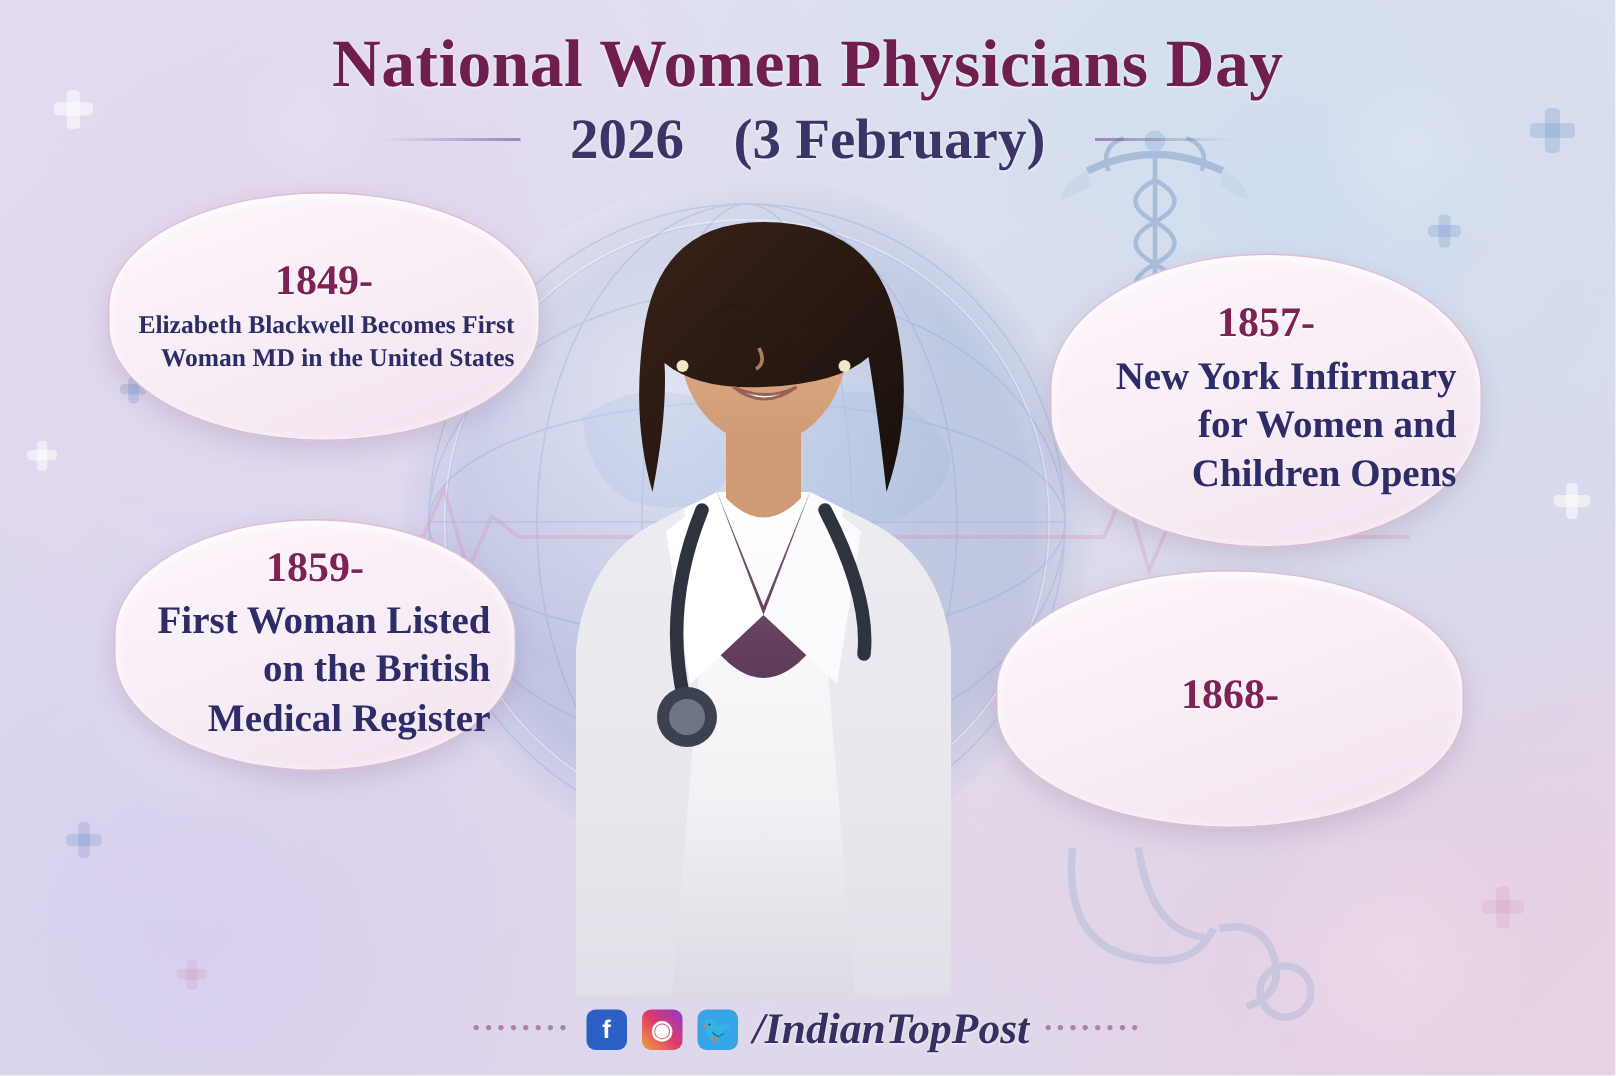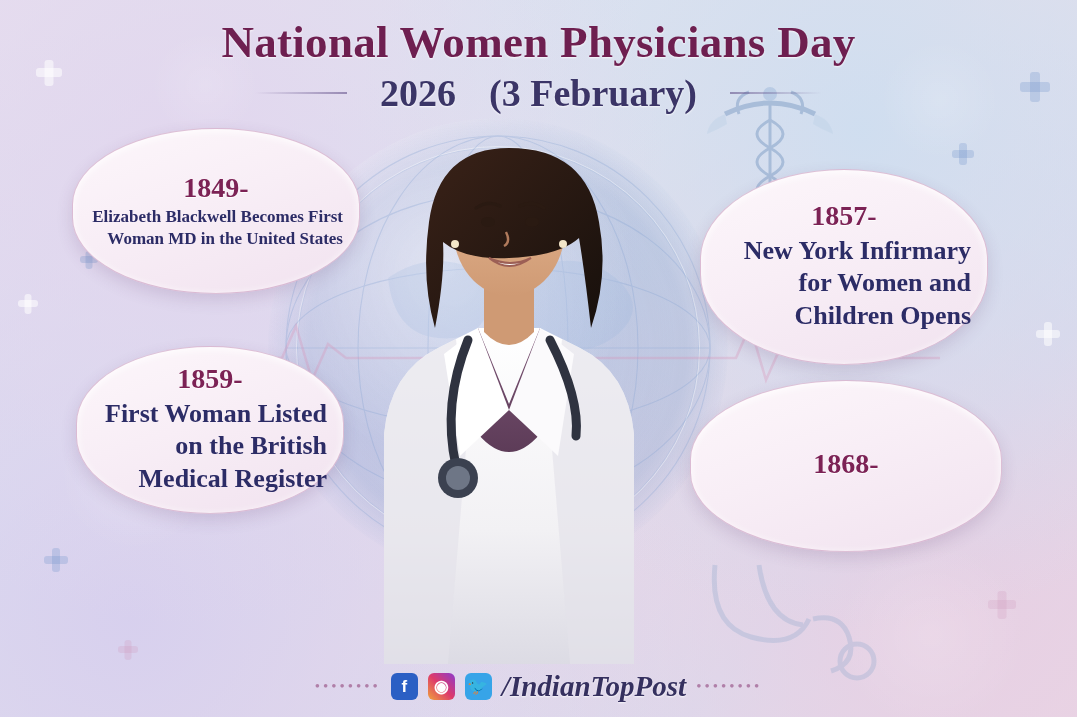--- a/index.html
+++ b/index.html
@@ -144,21 +144,21 @@
   .bubble .desc {
     font-size: 26px;
     font-weight: bold;
     color: #2c2c66;
     line-height: 1.26;
   }
 
   #bubble-1849 { left: 72px;  top: 128px;  width: 288px; height: 166px; }
   #bubble-1857 { left: 700px; top: 169px;  width: 288px; height: 196px; }
   #bubble-1859 { left: 76px;  top: 346px;  width: 268px; height: 168px; }
-  #bubble-1868 { left: 690px; top: 380px;  width: 312px; height: 172px; }
+  #bubble-1868 { left: 664px; top: 380px;  width: 312px; height: 172px; }
   #bubble-1874 { left: 352px; top: 494px;  width: 320px; height: 170px; }
 
   #bubble-1849 .desc, #bubble-1868 .desc { font-size: 17px; }
 
   
   .footer {
     position: absolute;
     left: 0; right: 0; bottom: 14px;
     display: flex;
     align-items: center;

